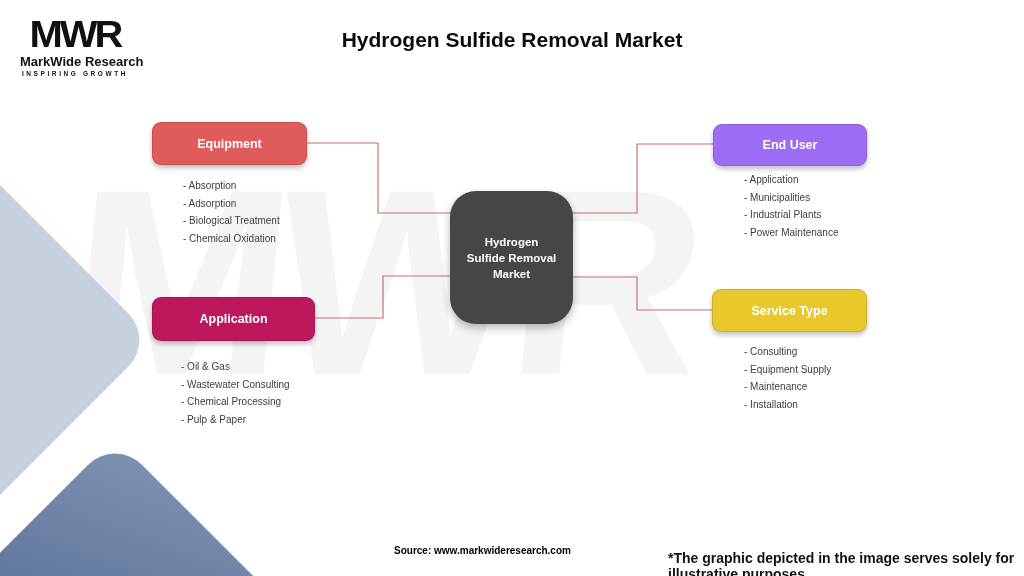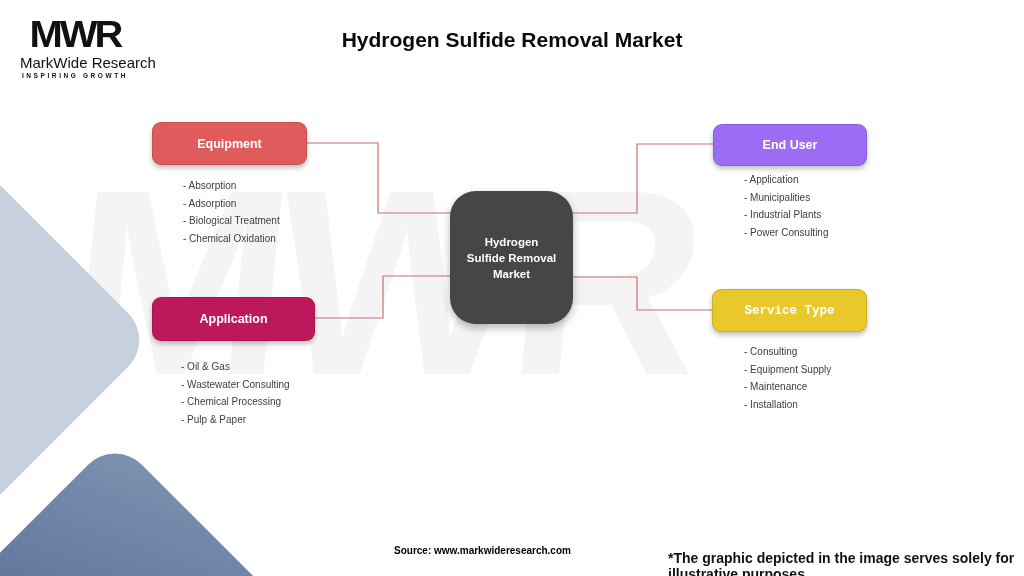--- a/index.html
+++ b/index.html
@@ -30,21 +30,21 @@
     background: linear-gradient(155deg, #7e92b0 0%, #5a7098 55%, #47608c 100%);
     transform: rotate(45deg);
   }
 
   
   .logo { position: absolute; left: 20px; top: 12px; width: 110px; text-align: center; z-index: 3; }
   .logo-acronym {
     font-size: 40px; font-weight: 900; letter-spacing: -3px; color: #111;
     line-height: 44px; transform: scaleY(0.92);
   }
-  .logo-name { font-size: 15px; font-weight: 400; color: #111; margin-top: -2px; white-space: nowrap; }
+  .logo-name { font-size: 13px; font-weight: 700; color: #111; margin-top: -2px; white-space: nowrap; }
   .logo-tagline { font-size: 6.5px; font-weight: 700; letter-spacing: 2.6px; color: #111; margin-top: 1px; white-space: nowrap; }
 
   
   .title {
     position: absolute; left: 0; right: 0; top: 28px; text-align: center;
     font-size: 21px; font-weight: 800; color: #0a0a0a; z-index: 3;
   }
 
   
   .connectors { position: absolute; left: 0; top: 0; width: 1024px; height: 576px; z-index: 2; }
@@ -132,34 +132,34 @@
   <li>- Chemical Oxidation</li>
 </ul>
 
 <div class="cat-box box-end-user" style="background: rgb(157, 108, 244);">
   <span>End User</span>
 </div>
 <ul class="cat-list list-end-user">
   <li>- Application</li>
   <li>- Municipalities</li>
   <li>- Industrial Plants</li>
-  <li>- Power Consulting</li>
+  <li>- Power Maintenance</li>
 </ul>
 
 <div class="cat-box box-application" style="background: #be185d;">
   <span>Application</span>
 </div>
 <ul class="cat-list list-application">
   <li>- Oil &amp; Gas</li>
   <li>- Wastewater Consulting</li>
   <li>- Chemical Processing</li>
   <li>- Pulp &amp; Paper</li>
 </ul>
 
-<div class="cat-box box-service" style="background: rgb(232, 200, 43); font-family: Liberation Mono, monospace;">
+<div class="cat-box box-service" style="background: rgb(232, 200, 43);">
   <span>Service Type</span>
 </div>
 <ul class="cat-list list-service">
   <li>- Consulting</li>
   <li>- Equipment Supply</li>
   <li>- Maintenance</li>
   <li>- Installation</li>
 </ul>
 
 <div class="source">Source: www.markwideresearch.com</div>

